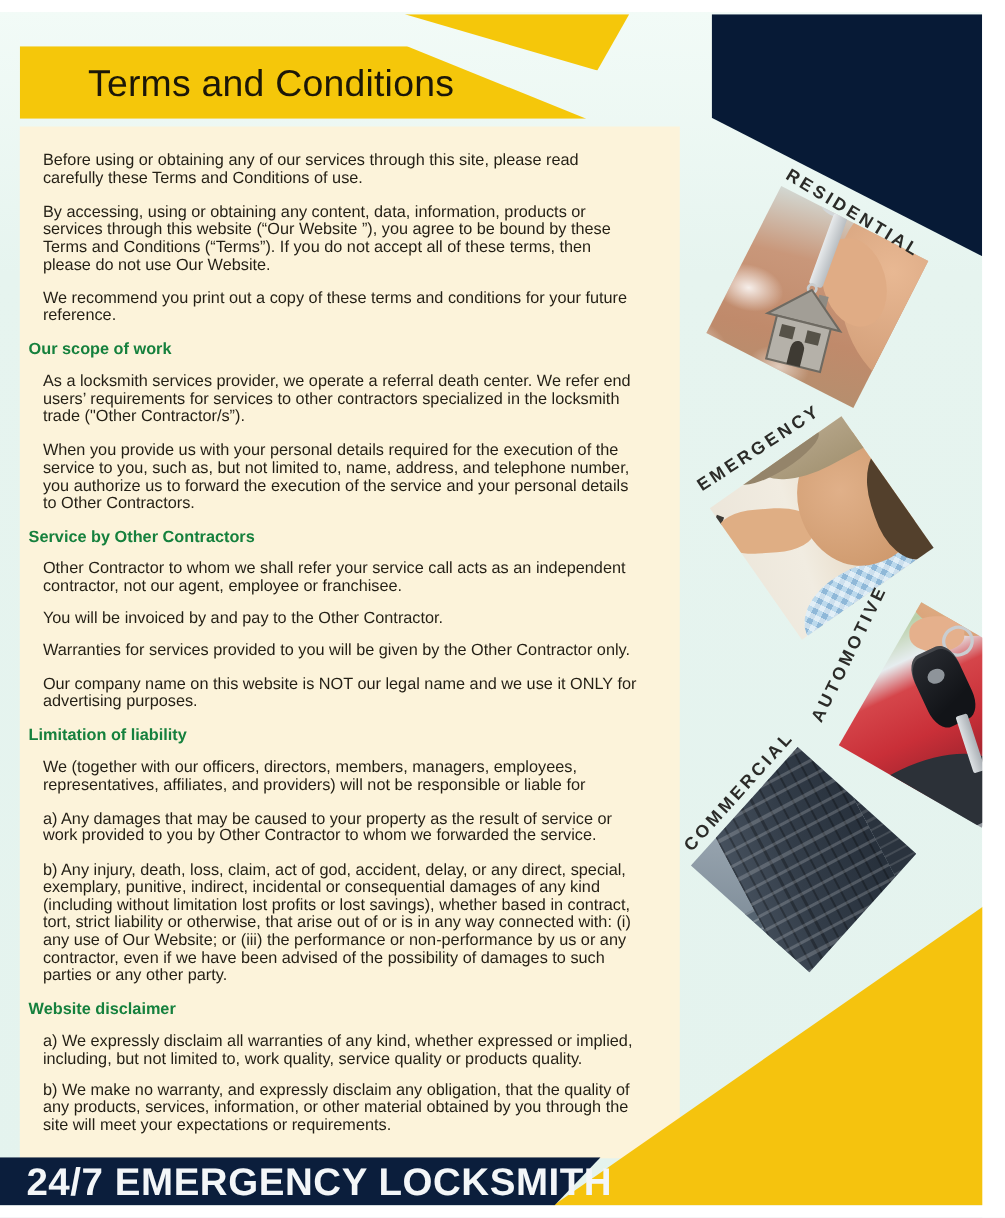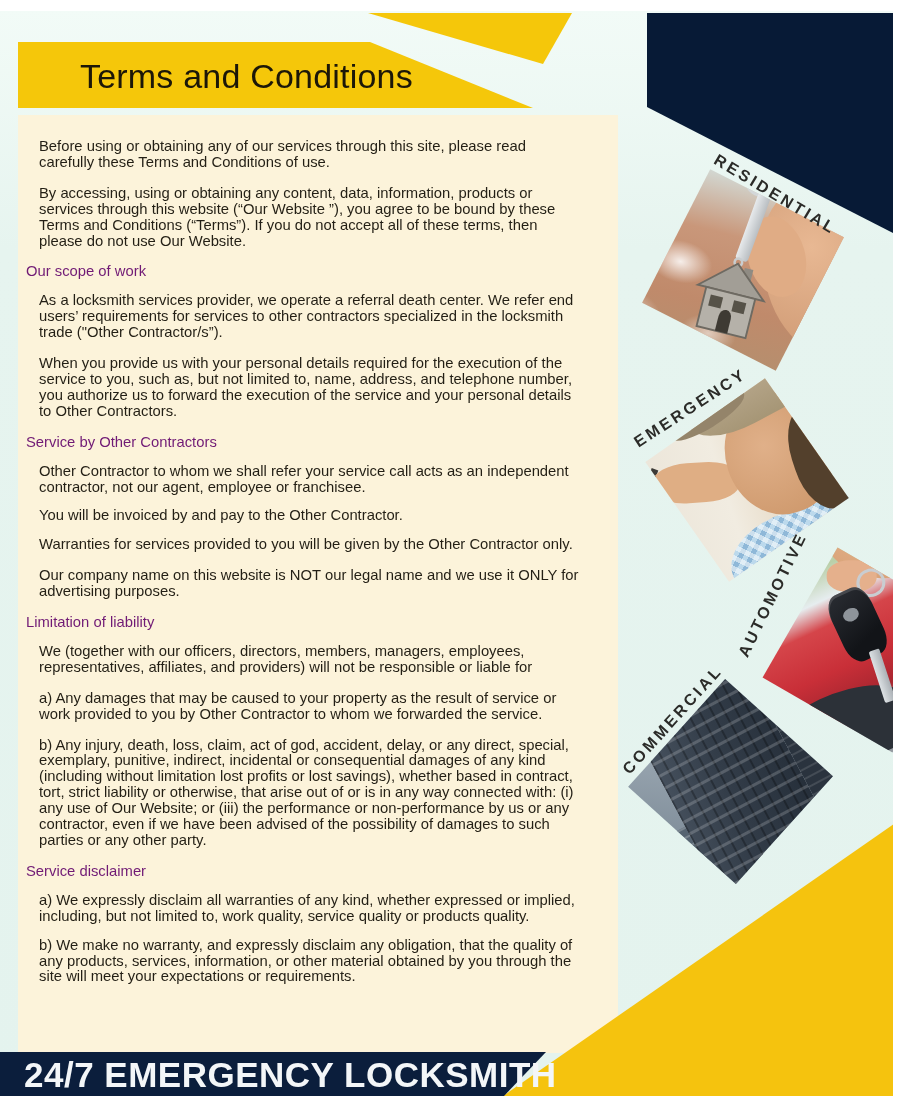--- a/index.html
+++ b/index.html
@@ -22,21 +22,21 @@
   .frame{background:#ffffff;z-index:10;}
   .frame-top{left:0;top:0;width:914px;height:11px;}
   .frame-right{left:893px;top:0;width:21px;height:1107px;}
   .frame-bottom{left:0;top:1096px;width:914px;height:11px;}
   
   .page-title{left:80px;top:56px;z-index:3;font-size:34px;line-height:40px;
               color:#1c1708;letter-spacing:.2px;}
   .terms-content{left:26px;top:126px;width:568px;z-index:3;
                  font-size:14.8px;line-height:1.075;color:#231f15;}
   .block{margin:0 0 15px 0;}
-  .block h3{margin:0;font-size:inherit;line-height:inherit;font-weight:400;color:#701a75;}
+  .block h3{margin:0;font-size:inherit;line-height:inherit;font-weight:700;color:#15803d;}
   .block p{margin:13px;}
   .footer-text{left:24px;top:1054px;z-index:5;font-size:35px;line-height:42px;
                font-weight:700;color:#f3f6f8;letter-spacing:.5px;white-space:nowrap;}
   .svc-label{position:absolute;z-index:6;font-size:16px;font-weight:700;letter-spacing:3px;
              color:#2b2b28;white-space:nowrap;transform-origin:0 0;}
   #lbl-res{left:720px;top:151px;transform:rotate(31deg);}
   #lbl-em{left:631px;top:436px;transform:rotate(-33deg);}
   #lbl-au{left:735px;top:652px;transform:rotate(-64deg);}
   #lbl-co{left:619px;top:766px;transform:rotate(-48deg);}
   
@@ -137,20 +137,24 @@
   <section class="block">
 
   <p>Before using or obtaining any of our services through this site, please read carefully these Terms and Conditions of use.</p>
       </section>
 
   <section class="block">
 
   <p>By accessing, using or obtaining any content, data, information, products or services through this website (“Our Website ”), you agree to be bound by these Terms and Conditions (“Terms”). If you do not accept all of these terms, then please do not use Our Website.</p>
       </section>
 
+  <section class="block">
+
+  <p>We recommend you print out a copy of these terms and conditions for your future reference.</p>
+      </section>
 
   <section class="block">
     <h3>Our scope of work</h3>
   <p>As a locksmith services provider, we operate a referral death center. We refer end users’ requirements for services to other contractors specialized in the locksmith trade ("Other Contractor/s”).</p>
       </section>
 
   <section class="block">
   <p>When you provide us with your personal details required for the execution of the service to you, such as, but not limited to, name, address, and telephone number, you authorize us to forward the execution of the service and your personal details to Other Contractors.</p>
       </section>
 
@@ -175,21 +179,21 @@
 
   <p>a) Any damages that may be caused to your property as the result of service or work provided to you by Other Contractor to whom we forwarded the service.</p>
       </section>
 
   <section class="block">
 
   <p>b) Any injury, death, loss, claim, act of god, accident, delay, or any direct, special, exemplary, punitive, indirect, incidental or consequential damages of any kind (including without limitation lost profits or lost savings), whether based in contract, tort, strict liability or otherwise, that arise out of or is in any way connected with: (i) any use of Our Website; or (iii) the performance or non-performance by us or any contractor, even if we have been advised of the possibility of damages to such parties or any other party.</p>
       </section>
 
   <section class="block">
-    <h3>Service disclaimer</h3>
+    <h3>Website disclaimer</h3>
         <p>a) We expressly disclaim all warranties of any kind, whether expressed or implied, including, but not limited to, work quality, service quality or products quality.</p>
         <p>b) We make no warranty, and expressly disclaim any obligation, that the quality of any products, services, information, or other material obtained by you through the site will meet your expectations or requirements.</p>
       </section>
 
 </div>
 
   <div class="abs footer-text">24/7 EMERGENCY LOCKSMITH</div>
 
   <div class="svc-label" id="lbl-res">RESIDENTIAL</div>
   <div class="svc-label" id="lbl-em">EMERGENCY</div>

